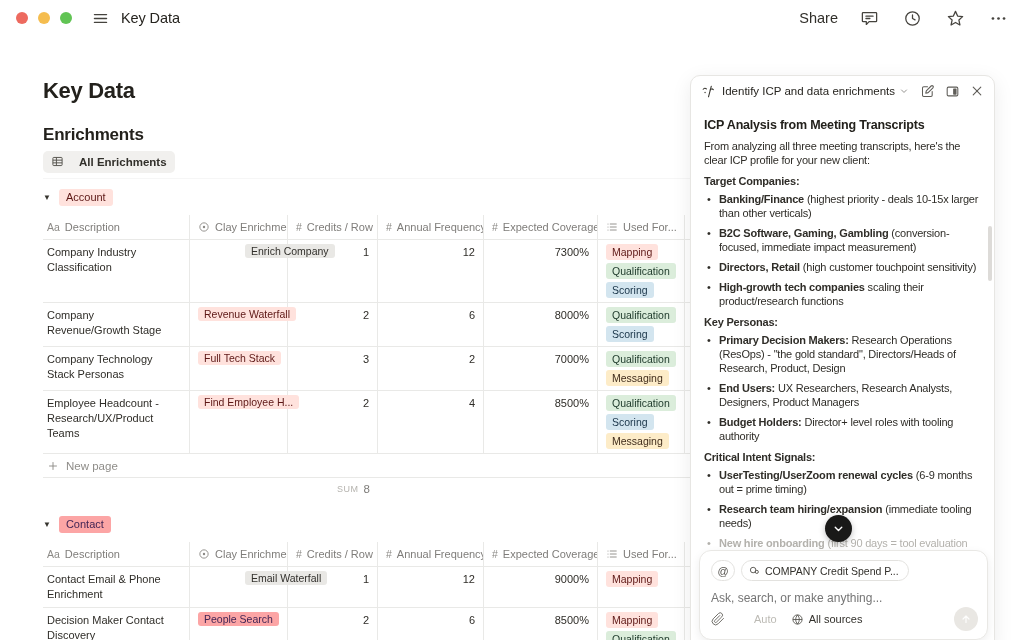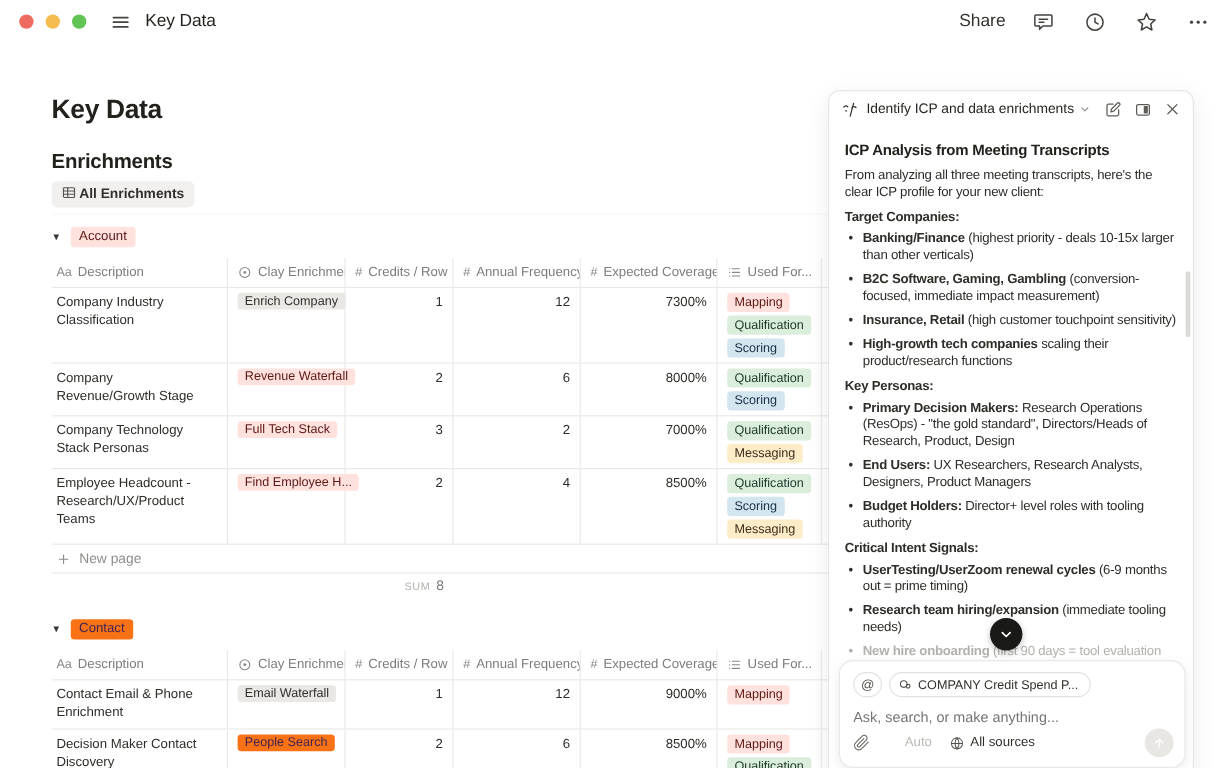--- a/index.html
+++ b/index.html
@@ -19,21 +19,21 @@
   .tb-right { margin-left:auto; display:flex; align-items:center; gap:20px; }
   .share { font-size:14.5px; color:#32302b; background:none; border:none; cursor:pointer; }
 
   
   .page-title { position:absolute; left:43px; top:78px; font-size:22px; font-weight:700;
     letter-spacing:-0.3px; color:#23211c; }
   .section-title { position:absolute; left:43px; top:125px; font-size:17px; font-weight:700;
     letter-spacing:-0.2px; color:#23211c; }
   .view-tabs { position:absolute; left:43px; top:151px; width:649px; height:28px;
     border-bottom:1px solid rgba(0,0,0,0.035); }
-  .view-tab { display:inline-flex; align-items:center; gap:2px; height:22px; padding:0 8px;
+  .view-tab { display:inline-flex; align-items:center; gap:15px; height:22px; padding:0 8px;
     background:#f1f0ee; border:none; border-radius:5px; font-size:11.5px; font-weight:600;
     color:#32302b; cursor:pointer; font-family:inherit; }
   .view-tab svg { color:#57554f; }
 
   
   .table-wrap { position:absolute; left:43px; top:186px; width:649px; overflow:hidden; }
   .group-header { display:flex; align-items:center; gap:8px; height:22px; margin-bottom:7px; }
   .group-header .tri { font-size:8px; color:#37352f; cursor:pointer; }
   .grp-badge { font-size:11px; line-height:15px; padding:1px 7px; border-radius:3px; cursor:pointer; }
   .grid-row { display:grid; grid-template-columns:147px 98px 90px 106px 114px 87px 10px; }
@@ -52,22 +52,22 @@
   .cell.num { padding:5px 8px; text-align:right; color:#2f2d28; }
   .cell.tags { padding:4px 6px 4px 8px; display:flex; flex-direction:column; gap:3px; align-items:flex-start; }
   .cell.edge { border-right:none; padding-top:4px; }
   .tag { font-size:10.5px; line-height:14px; padding:1px 6px; border-radius:3px;
     white-space:nowrap; max-width:86px; overflow:hidden; text-overflow:ellipsis; }
   .sliver { width:14px; height:16px; border-radius:3px 0 0 3px; }
   .tag-red   { background:#ffe2dd; color:#5d1715; }
   .tag-green { background:#dbeddb; color:#1c3829; }
   .tag-blue  { background:#d3e5ef; color:#183347; }
   .tag-yellow{ background:#fdecc8; color:#402c1b; }
-  .tag-purple{ background:#f97316; color:#412454; }
-  .tag-gray  { background:#e9e8e5; color:#32302c; }
+  .tag-purple{ background:#fca5a5; color:#412454; }
+  .tag-gray  { background:#e9e8e5; color:#32302c;margin-left:47px; }
   .newpage-row { display:flex; align-items:center; gap:7px; height:24px; padding-left:4px;
     color:#8f8d89; font-size:11.5px; border-bottom:1px solid #e9e9e7; cursor:pointer; }
   .sum-row { height:22px; }
   .sum-cell { grid-column:3; display:flex; align-items:center; justify-content:flex-end;
     gap:5px; padding-right:8px; cursor:pointer; }
   .sum-label { font-size:9px; letter-spacing:0.5px; color:#b5b3ae; text-transform:uppercase; }
   .sum-value { font-size:11.5px; color:#7f7d7a; }
   .group-gap { height:13px; }
 
   
@@ -409,21 +409,21 @@
     </div>
   </div>
 
   <div class="ai-body" id="ai-content">
       <h3 class="ai-h3">ICP Analysis from Meeting Transcripts</h3>
       <p class="ai-p">From analyzing all three meeting transcripts, here's the clear ICP profile for your new client:</p>
       <div class="ai-sec-title">Target Companies:</div>
       <ul class="ai-ul">
         <li class="ai-li"><b>Banking/Finance</b><span> (highest priority - deals 10-15x larger than other verticals)</span></li>
         <li class="ai-li"><b>B2C Software, Gaming, Gambling</b><span> (conversion-focused, immediate impact measurement)</span></li>
-        <li class="ai-li"><b>Insurance, Retail</b><span> (high customer touchpoint sensitivity)</span></li>
+        <li class="ai-li"><b>Directors, Retail</b><span> (high customer touchpoint sensitivity)</span></li>
         <li class="ai-li"><b>High-growth tech companies</b><span> scaling their product/research functions</span></li>
       </ul>
       <div class="ai-sec-title">Key Personas:</div>
       <ul class="ai-ul">
         <li class="ai-li"><b>Primary Decision Makers:</b><span> Research Operations (ResOps) - "the gold standard", Directors/Heads of Research, Product, Design</span></li>
         <li class="ai-li"><b>End Users:</b><span> UX Researchers, Research Analysts, Designers, Product Managers</span></li>
         <li class="ai-li"><b>Budget Holders:</b><span> Director+ level roles with tooling authority</span></li>
       </ul>
       <div class="ai-sec-title">Critical Intent Signals:</div>
       <ul class="ai-ul">

